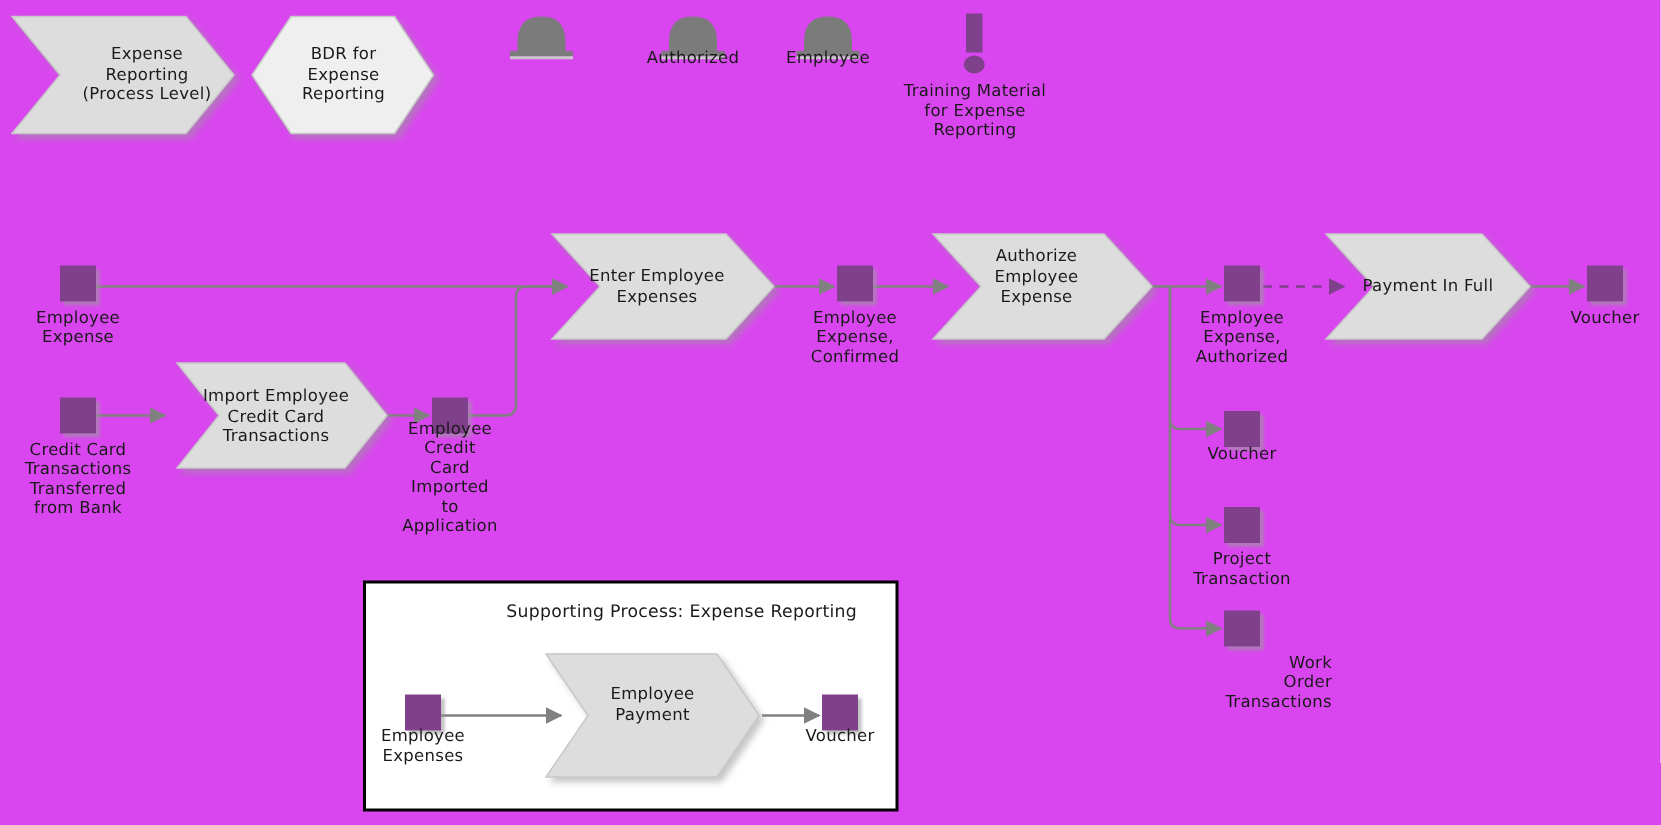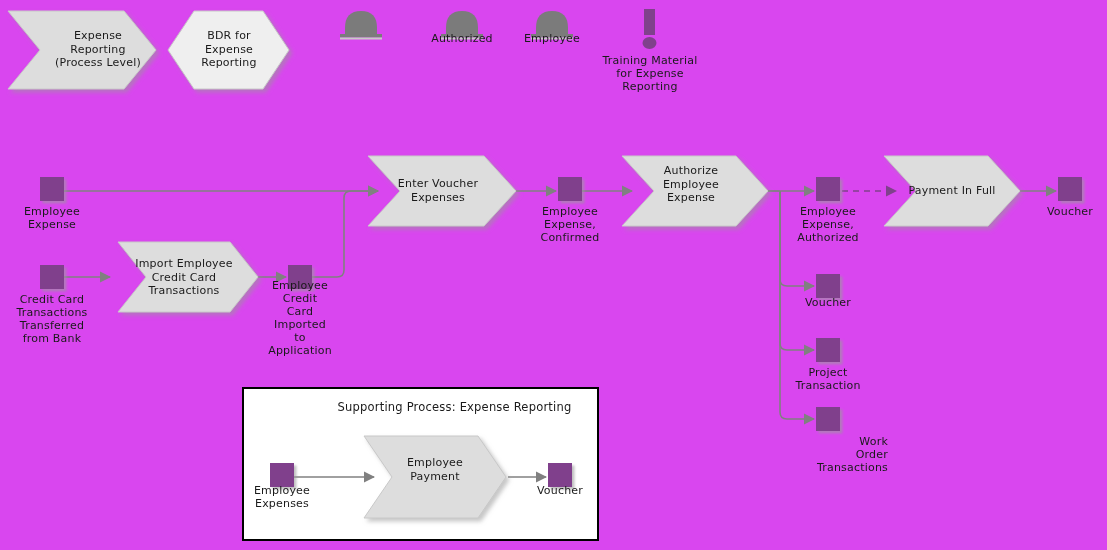--- a/index.html
+++ b/index.html
@@ -180,21 +180,21 @@
   <div class="lbl" style="left:492px; top:32px; width:120px;">Employee</div>
 
   <div class="lbl" style="left:587px; top:54px; width:126px;">Training Material
 for Expense
 Reporting</div>
 
   <div class="shape-text" style="left:128px; top:257px; width:112px;">Import Employee
 Credit Card
 Transactions</div>
 
-  <div class="shape-text" style="left:384px; top:177px; width:108px;">Enter Voucher
+  <div class="shape-text" style="left:384px; top:177px; width:108px;">Enter Employee
 Expenses</div>
 
   <div class="shape-text" style="left:636px; top:164px; width:110px;">Authorize
 Employee
 Expense</div>
 
   <div class="shape-text" style="left:898px; top:184px; width:108px;">Payment In Full</div>
 
   <div class="lbl" style="left:-8px; top:205px; width:120px;">Employee
 Expense</div>

